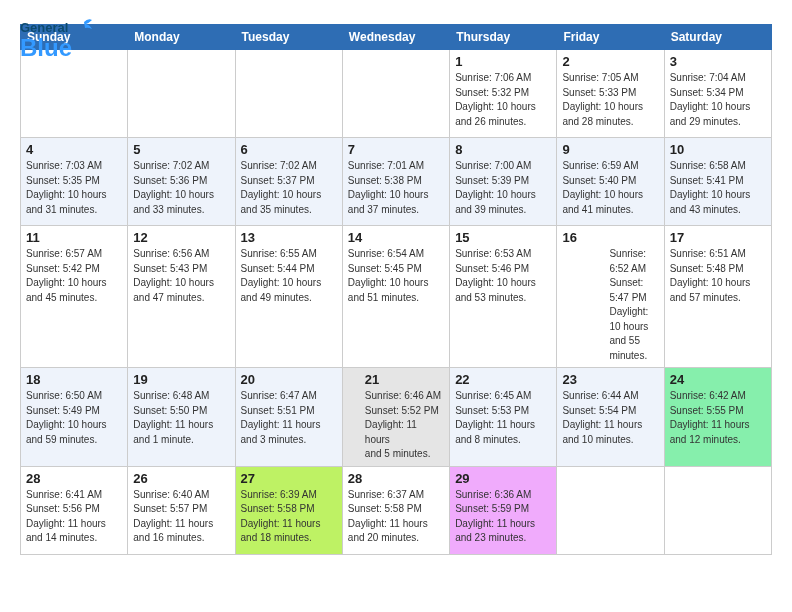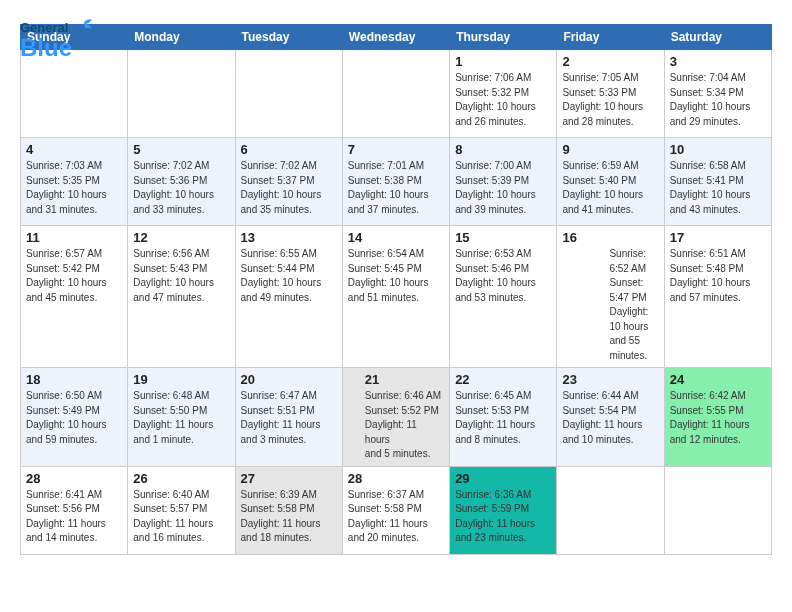--- a/index.html
+++ b/index.html
@@ -300,35 +300,35 @@
 Daylight: 11 hours
 and 14 minutes.</div>
         </td>
         <td style="background-color: rgb(255, 255, 255);">
           <span class="day-num">26</span>
           <div class="day-info" style="white-space: pre-line;">Sunrise: 6:40 AM
 Sunset: 5:57 PM
 Daylight: 11 hours
 and 16 minutes.</div>
         </td>
-        <td style="background-color: #e5e5e5;">
+        <td style="background-color: #bef264;">
           <span class="day-num">27</span>
           <div class="day-info" style="white-space: pre-line;">Sunrise: 6:39 AM
 Sunset: 5:58 PM
 Daylight: 11 hours
 and 18 minutes.</div>
         </td>
         <td style="background-color: rgb(255, 255, 255);">
           <span class="day-num">28</span>
           <div class="day-info" style="white-space: pre-line;">Sunrise: 6:37 AM
 Sunset: 5:58 PM
 Daylight: 11 hours
 and 20 minutes.</div>
         </td>
-        <td style="background-color: #14b8a6; margin-left: 25px;">
+        <td style="background-color: #f0abfc; margin-left: 25px;">
           <span class="day-num">29</span>
           <div class="day-info" style="white-space: pre-line;">Sunrise: 6:36 AM
 Sunset: 5:59 PM
 Daylight: 11 hours
 and 23 minutes.</div>
         </td>
         <td class="empty" style="background-color: rgb(255, 255, 255);"></td>
         <td class="empty" style="background-color: rgb(255, 255, 255);"></td>
       </tr>
     </tbody>

